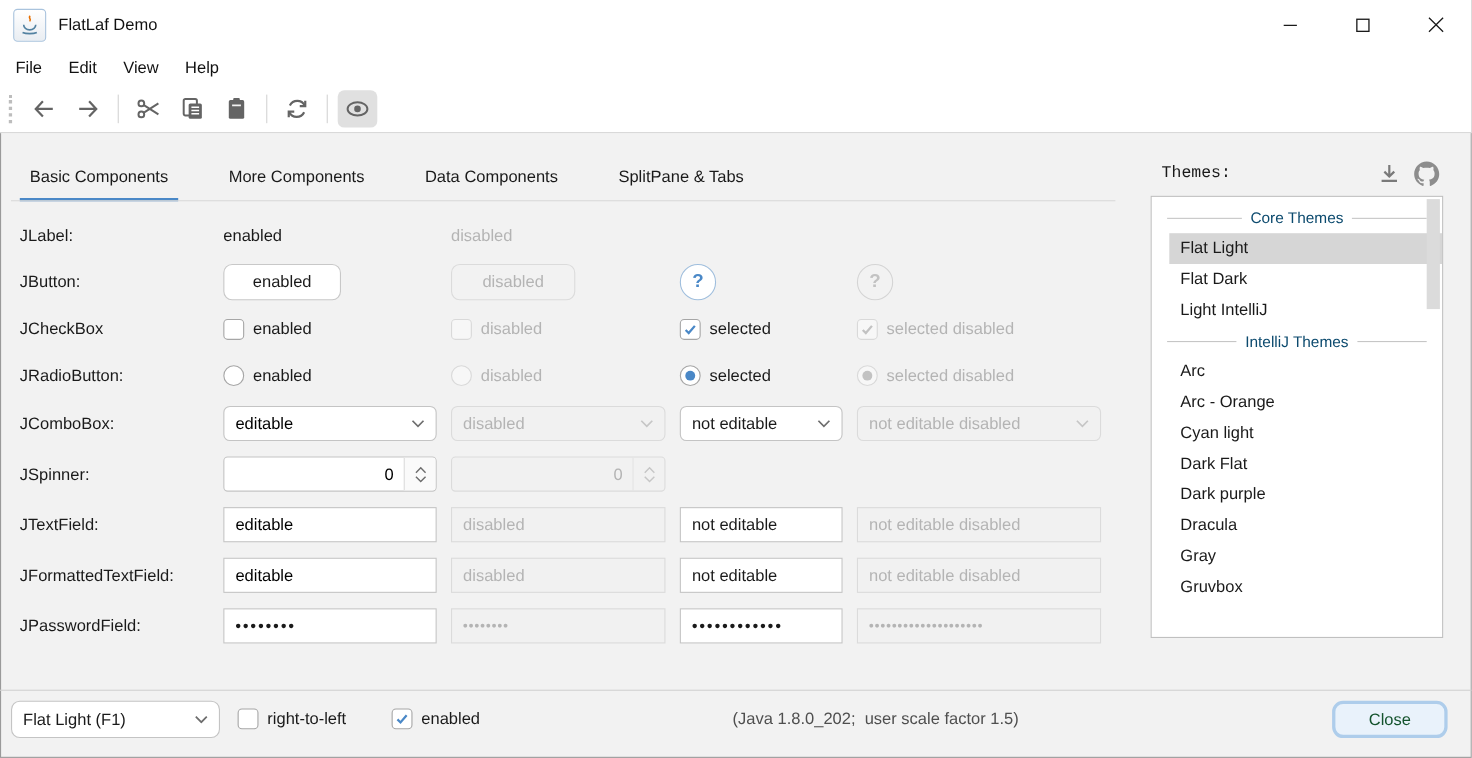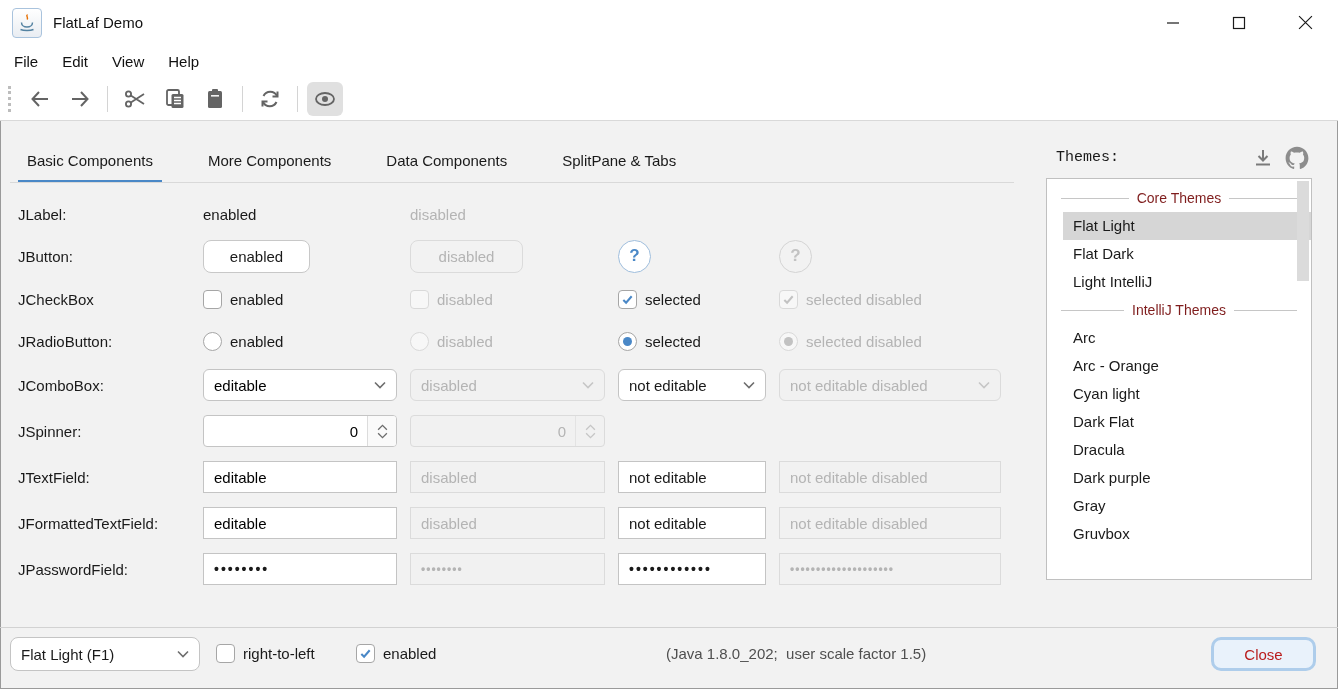--- a/index.html
+++ b/index.html
@@ -79,33 +79,33 @@
   .pw.small { font-size:12px; letter-spacing:1px; }
 
   
   .themes-heading { position:absolute; left:1056px; top:149px; font-size:15px;font-family:Liberation Mono, monospace; }
   .theme-icons { position:absolute; left:1252px; top:146px; display:flex; gap:11px; align-items:center; }
   .themes-list { position:absolute; left:1046px; top:178px; width:266px; height:402px; background:#ffffff;
                  border:1px solid #c0c0c0; overflow:hidden; padding-top:5px; }
   .titem { height:28px; line-height:28px; padding-left:10px; font-size:15px; white-space:nowrap;margin-left:16px; }
   .titem.selected { background:#d6d6d6; width:250px; }
   .tsep { }
-  .sep-row { height:28px; display:flex; align-items:center; gap:8px; padding:0 14px; color:#7f1d1d; font-size:14px; }
+  .sep-row { height:28px; display:flex; align-items:center; gap:8px; padding:0 14px; color:#0c4a6e; font-size:14px; }
   .sep-row::before, .sep-row::after { content:""; flex:1; height:1px; background:#c6c6c6; }
   .vscroll { position:absolute; right:2px; top:2px; width:12px; height:100px; background:#dbdbdb; }
 
   
   .bottomline { position:absolute; left:0; top:627px; width:1338px; height:1px; background:#d2d2d2; }
   .lafcombo { position:absolute; left:10px; top:637px; width:190px; }
   .bb-check1 { position:absolute; left:216px; top:644px; }
   .bb-check2 { position:absolute; left:356px; top:644px; }
   .status { position:absolute; left:666px; top:645px; font-size:15px; color:#4f4f4f; white-space:pre; }
   .closebtn { position:absolute; left:1211px; top:637px; width:105px; height:34px; border-radius:10px;
               background:var(--close-bg); border:3px solid var(--close-border);
-              display:flex; align-items:center; justify-content:center; font-size:15px; color:#b91c1c; }
+              display:flex; align-items:center; justify-content:center; font-size:15px; color:#14532d; }
 
   svg { display:block; }
 </style>
 </head>
 <body>
 
 <div class="app" style="--accent:#4a88c7; --close-bg:#e9f2fb; --close-border:#aecdeb;">
 
   <div class="header">
 
@@ -424,22 +424,22 @@
     <div class="titem selected">Flat Light</div>
     <div class="titem">Flat Dark</div>
     <div class="titem">Light IntelliJ</div>
     <div class="sep-row">
         <span>IntelliJ Themes</span>
       </div>
     <div class="titem">Arc</div>
     <div class="titem">Arc - Orange</div>
     <div class="titem">Cyan light</div>
     <div class="titem">Dark Flat</div>
+    <div class="titem">Dark purple</div>
     <div class="titem">Dracula</div>
-    <div class="titem">Dark purple</div>
     <div class="titem">Gray</div>
     <div class="titem">Gruvbox</div>
     <div class="vscroll"></div>
   </div>
 
   <div class="bottomline"></div>
 
   <div class="lafcombo">
     <div class="combo" style="height:34px; border-radius:8px;">
       <span>Flat Light (F1)</span>

